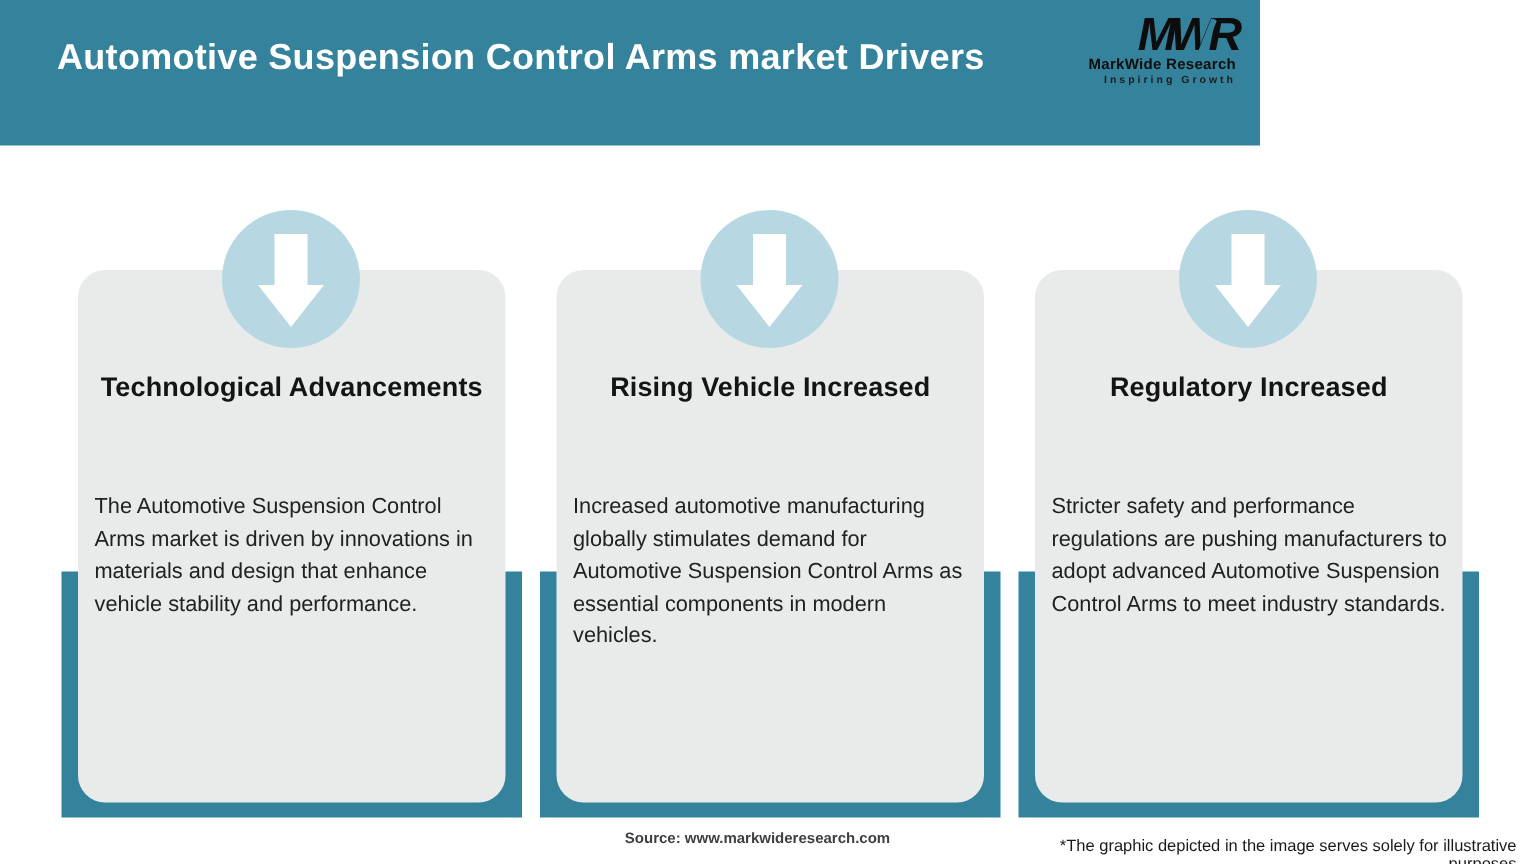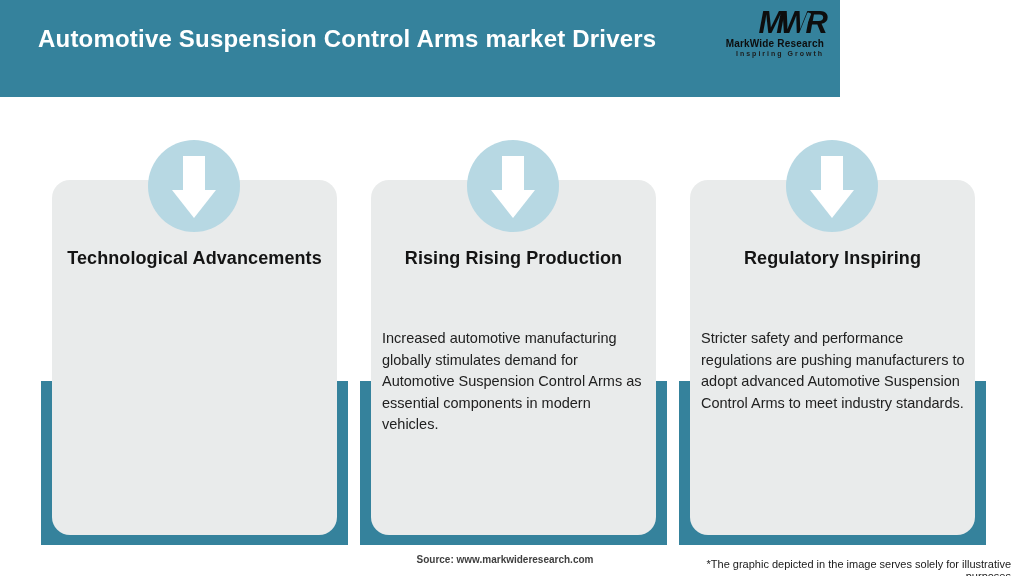--- a/index.html
+++ b/index.html
@@ -110,47 +110,48 @@
     </div>
     <div class="logo-company">MarkWide Research</div>
     <div class="logo-tagline">Inspiring Growth</div>
   </div>
 </div>
 
 <div class="group g0">
   <div class="backdrop"></div>
   <div class="card">
     <div class="card-title">Technological Advancements</div>
+    <div class="card-body">The Automotive Suspension Control Arms market is driven by innovations in materials and design that enhance vehicle stability and performance.</div>
   </div>
   <div class="circle">
     <div class="arrow-down">
       <div class="shaft"></div>
       <div class="head"></div>
     </div>
   </div>
 </div>
 
 <div class="group g1">
   <div class="backdrop"></div>
   <div class="card">
-    <div class="card-title">Rising Rising Production</div>
+    <div class="card-title">Rising Vehicle Increased</div>
     <div class="card-body">Increased automotive manufacturing globally stimulates demand for Automotive Suspension Control Arms as essential components in modern vehicles.</div>
   </div>
   <div class="circle">
     <div class="arrow-down">
       <div class="shaft"></div>
       <div class="head"></div>
     </div>
   </div>
 </div>
 
 <div class="group g2">
   <div class="backdrop"></div>
   <div class="card">
-    <div class="card-title">Regulatory Inspiring</div>
+    <div class="card-title">Regulatory Increased</div>
     <div class="card-body">Stricter safety and performance regulations are pushing manufacturers to adopt advanced Automotive Suspension Control Arms to meet industry standards.</div>
   </div>
   <div class="circle">
     <div class="arrow-down">
       <div class="shaft"></div>
       <div class="head"></div>
     </div>
   </div>
 </div>
 

